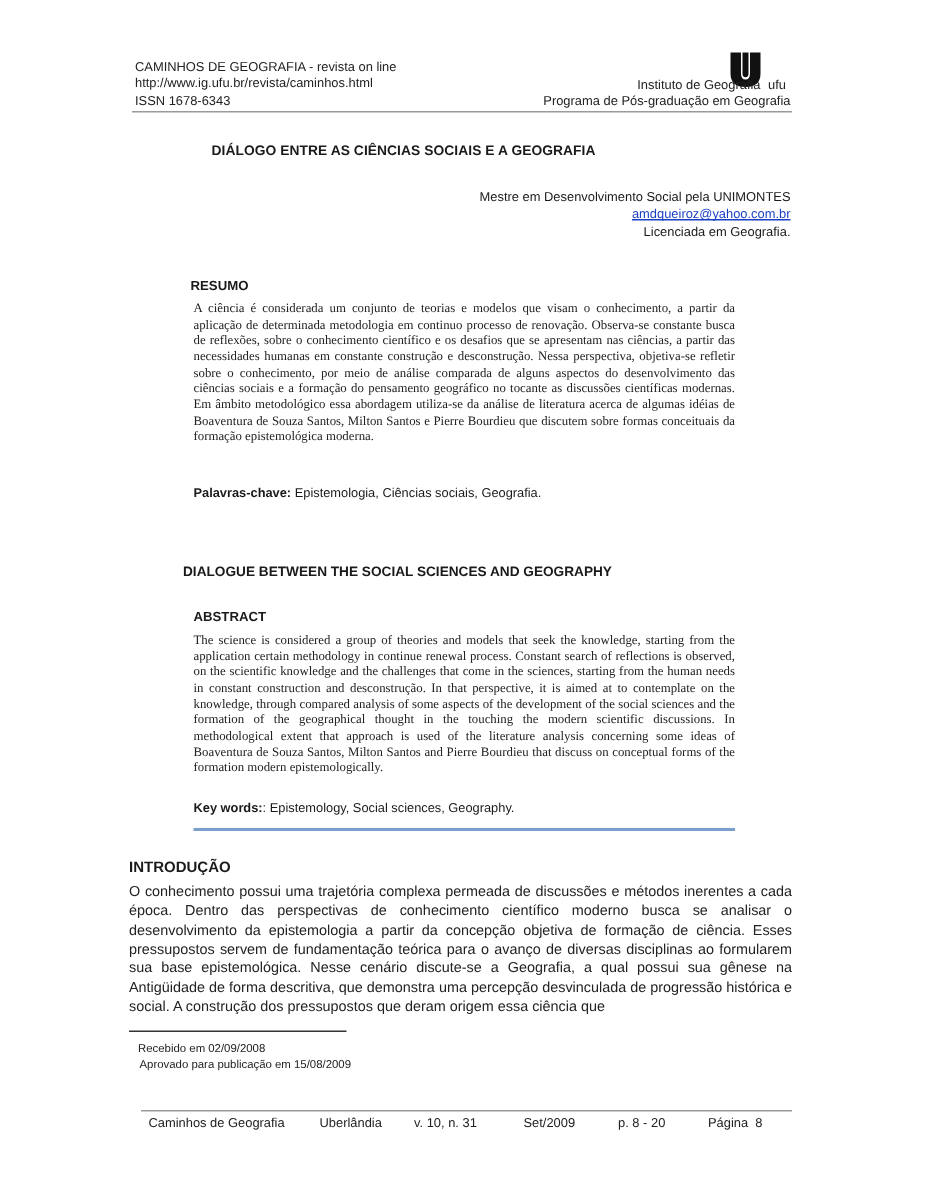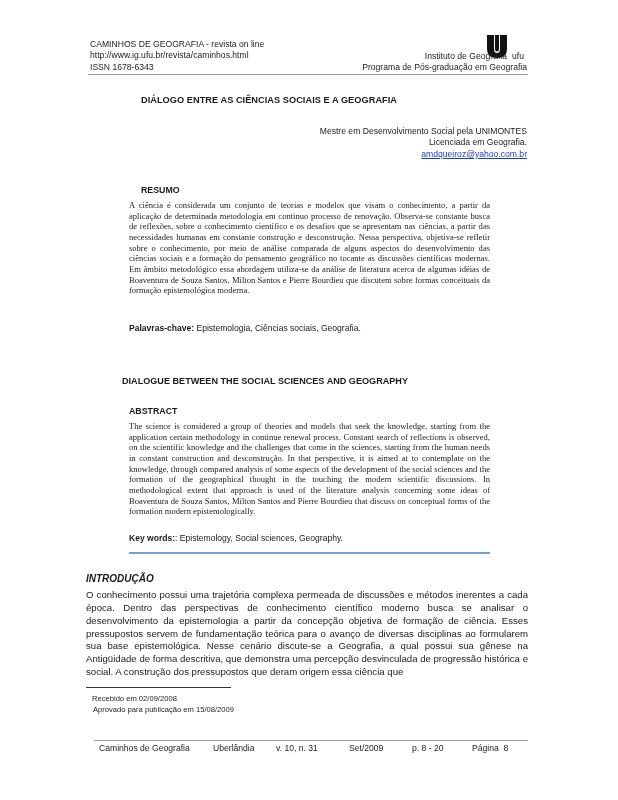--- a/index.html
+++ b/index.html
@@ -19,32 +19,32 @@
 
   .title { left: 0; width: 538px; top: 95px; text-align: center; font-weight: bold; font-size: 9.2px; letter-spacing: 0.05px; }
   .author-block { right: 91px; top: 126px; text-align: right; font-size: 8.6px; line-height: 11.4px; }
   .author-block .name { font-weight: bold; }
   .author-block a { color: #1a3fc4; text-decoration: underline; }
 
   .section-head { font-weight: bold; font-size: 8.8px; }
   .abs-para {
     font-size: 8.55px; line-height: 10.65px; text-align: justify; color: #222; font-family: Liberation Serif, serif;
   }
-  .resumo-head { left: 141px; top: 185px; }
+  .resumo-head { left: 127px; top: 185px; }
   .resumo-body { left: 129px; top: 200px; width: 361px; }
   .kw { left: 129px; top: 323px; font-size: 8.55px; }
   .kw b { font-weight: bold; }
 
   .title-en { left: 0; width: 530px; top: 376px; text-align: center; font-weight: bold; font-size: 9.1px; }
   .abstract-head { left: 129px; top: 406px; }
   .abstract-body { left: 129px; top: 421px; width: 361px; }
   .kw-en { left: 129px; top: 533px; font-size: 8.55px; }
   .blue-rule { left: 129px; top: 552px; width: 361px; height: 2px; background: #7a9fcf; }
 
-  .intro-head { left: 86px; top: 573px; font-weight: bold; font-size: 10px; font-style: italic; }
+  .intro-head { left: 86px; top: 573px; font-weight: bold; font-size: 10px; }
   .intro-body { left: 86px; top: 589px; width: 442px; font-size: 9.6px; line-height: 12.85px; text-align: justify; color: #222; }
 
   .fn-rule { left: 86px; top: 687px; width: 145px; height: 1px; background: #333; }
   .fn { left: 92px; top: 693px; font-size: 7.6px; line-height: 11px; color: #222; }
   .fn .l2 { padding-left: 1px; }
 
   .ftr-rule { left: 94px; top: 740px; width: 434px; height: 1px; background: #9a9a9a; }
   .ftr { top: 743px; font-size: 8.6px; color: #222; white-space: nowrap; }
 </style>
 </head>
@@ -65,22 +65,22 @@
 <div class="abs hdr-right">
   <div class="r1">Instituto de Geografia</div>
   <div>Programa de Pós-graduação em Geografia</div>
 </div>
 <div class="abs hdr-rule"></div>
 
 <div class="abs title">DIÁLOGO ENTRE AS CIÊNCIAS SOCIAIS E A GEOGRAFIA</div>
 
 <div class="abs author-block">
   <div>Mestre em Desenvolvimento Social pela UNIMONTES</div>
+  <div><a>amdqueiroz@yahoo.com.br</a></div>
   <div>Licenciada em Geografia.</div>
-  <div><a>amdqueiroz@yahoo.com.br</a></div>
 </div>
 
 <div class="abs section-head resumo-head">RESUMO</div>
 <div class="abs abs-para resumo-body">A ciência é considerada um conjunto de teorias e modelos que visam o conhecimento, a partir da aplicação de determinada metodologia em continuo processo de renovação. Observa-se constante busca de reflexões, sobre o conhecimento científico e os desafios que se apresentam nas ciências, a partir das necessidades humanas em constante construção e desconstrução. Nessa perspectiva, objetiva-se refletir sobre o conhecimento, por meio de análise comparada de alguns aspectos do desenvolvimento das ciências sociais e a formação do pensamento geográfico no tocante as discussões científicas modernas. Em âmbito metodológico essa abordagem utiliza-se da análise de literatura acerca de algumas idéias de Boaventura de Souza Santos, Milton Santos e Pierre Bourdieu que discutem sobre formas conceituais da formação epistemológica moderna.</div>
 <div class="abs kw">
   <b>Palavras-chave:</b><span> Epistemologia, Ciências sociais, Geografia.</span>
 </div>
 
 <div class="abs title-en">DIALOGUE BETWEEN THE SOCIAL SCIENCES AND GEOGRAPHY</div>
 <div class="abs section-head abstract-head">ABSTRACT</div>

